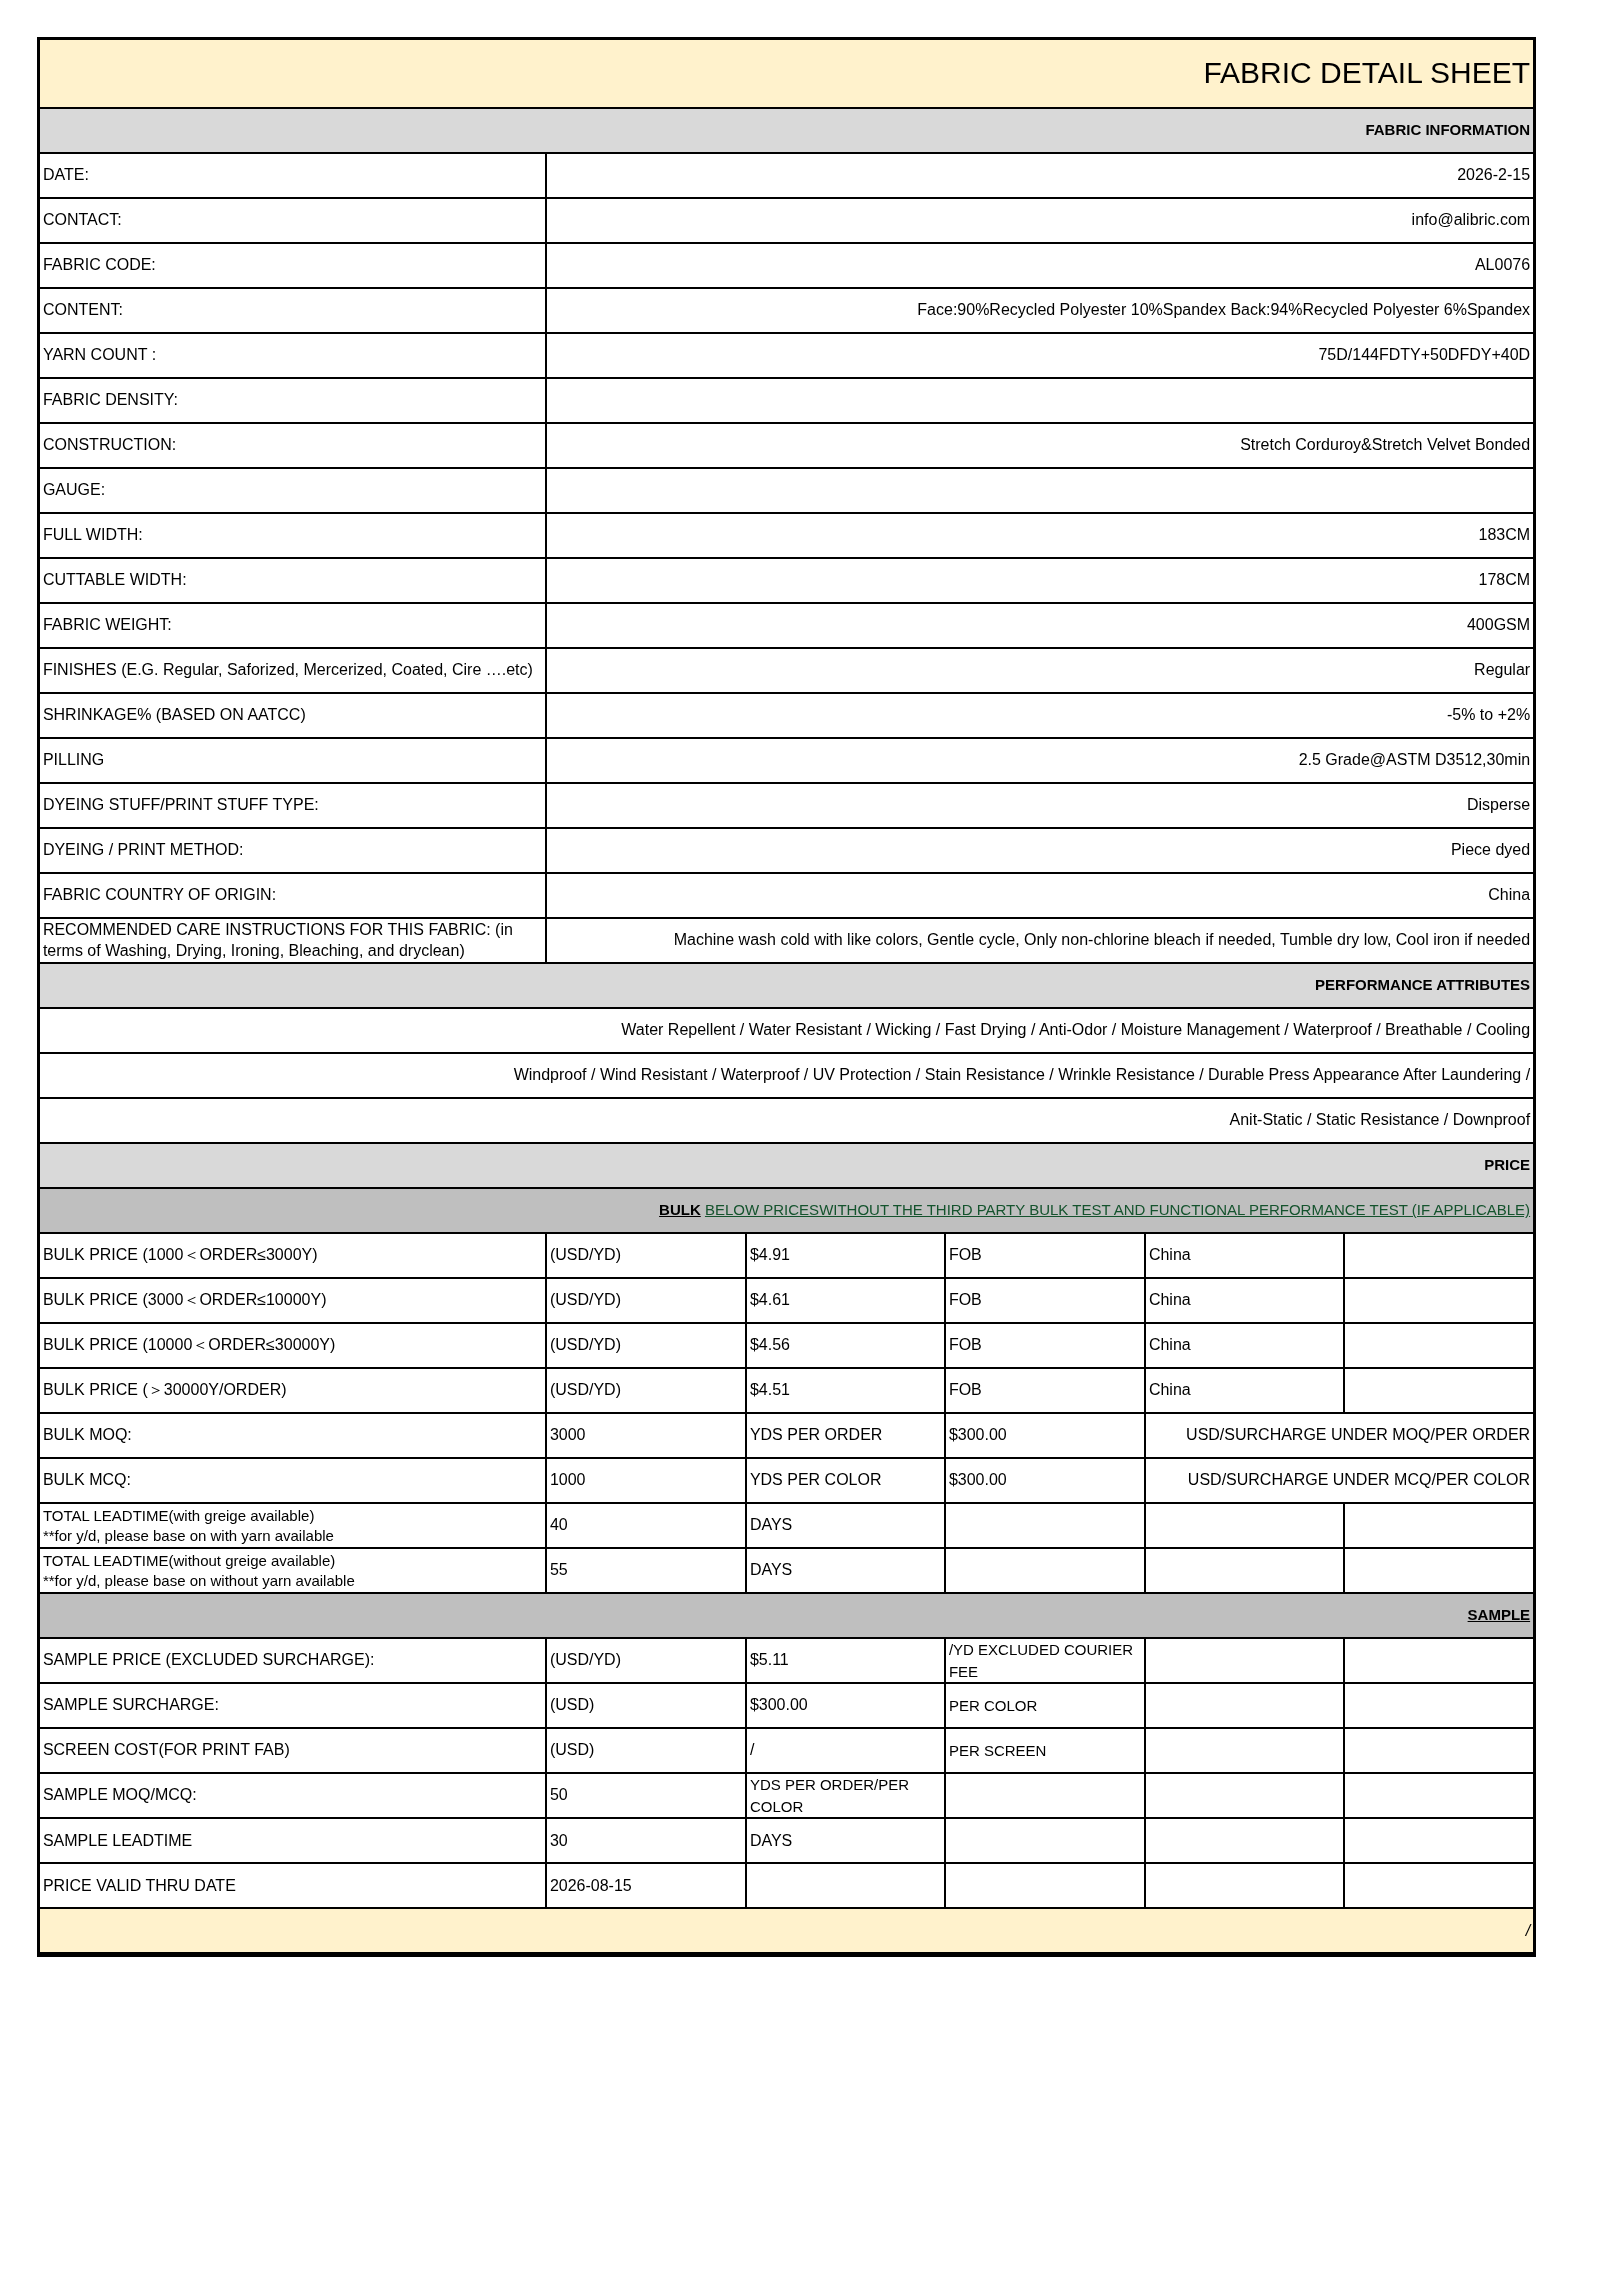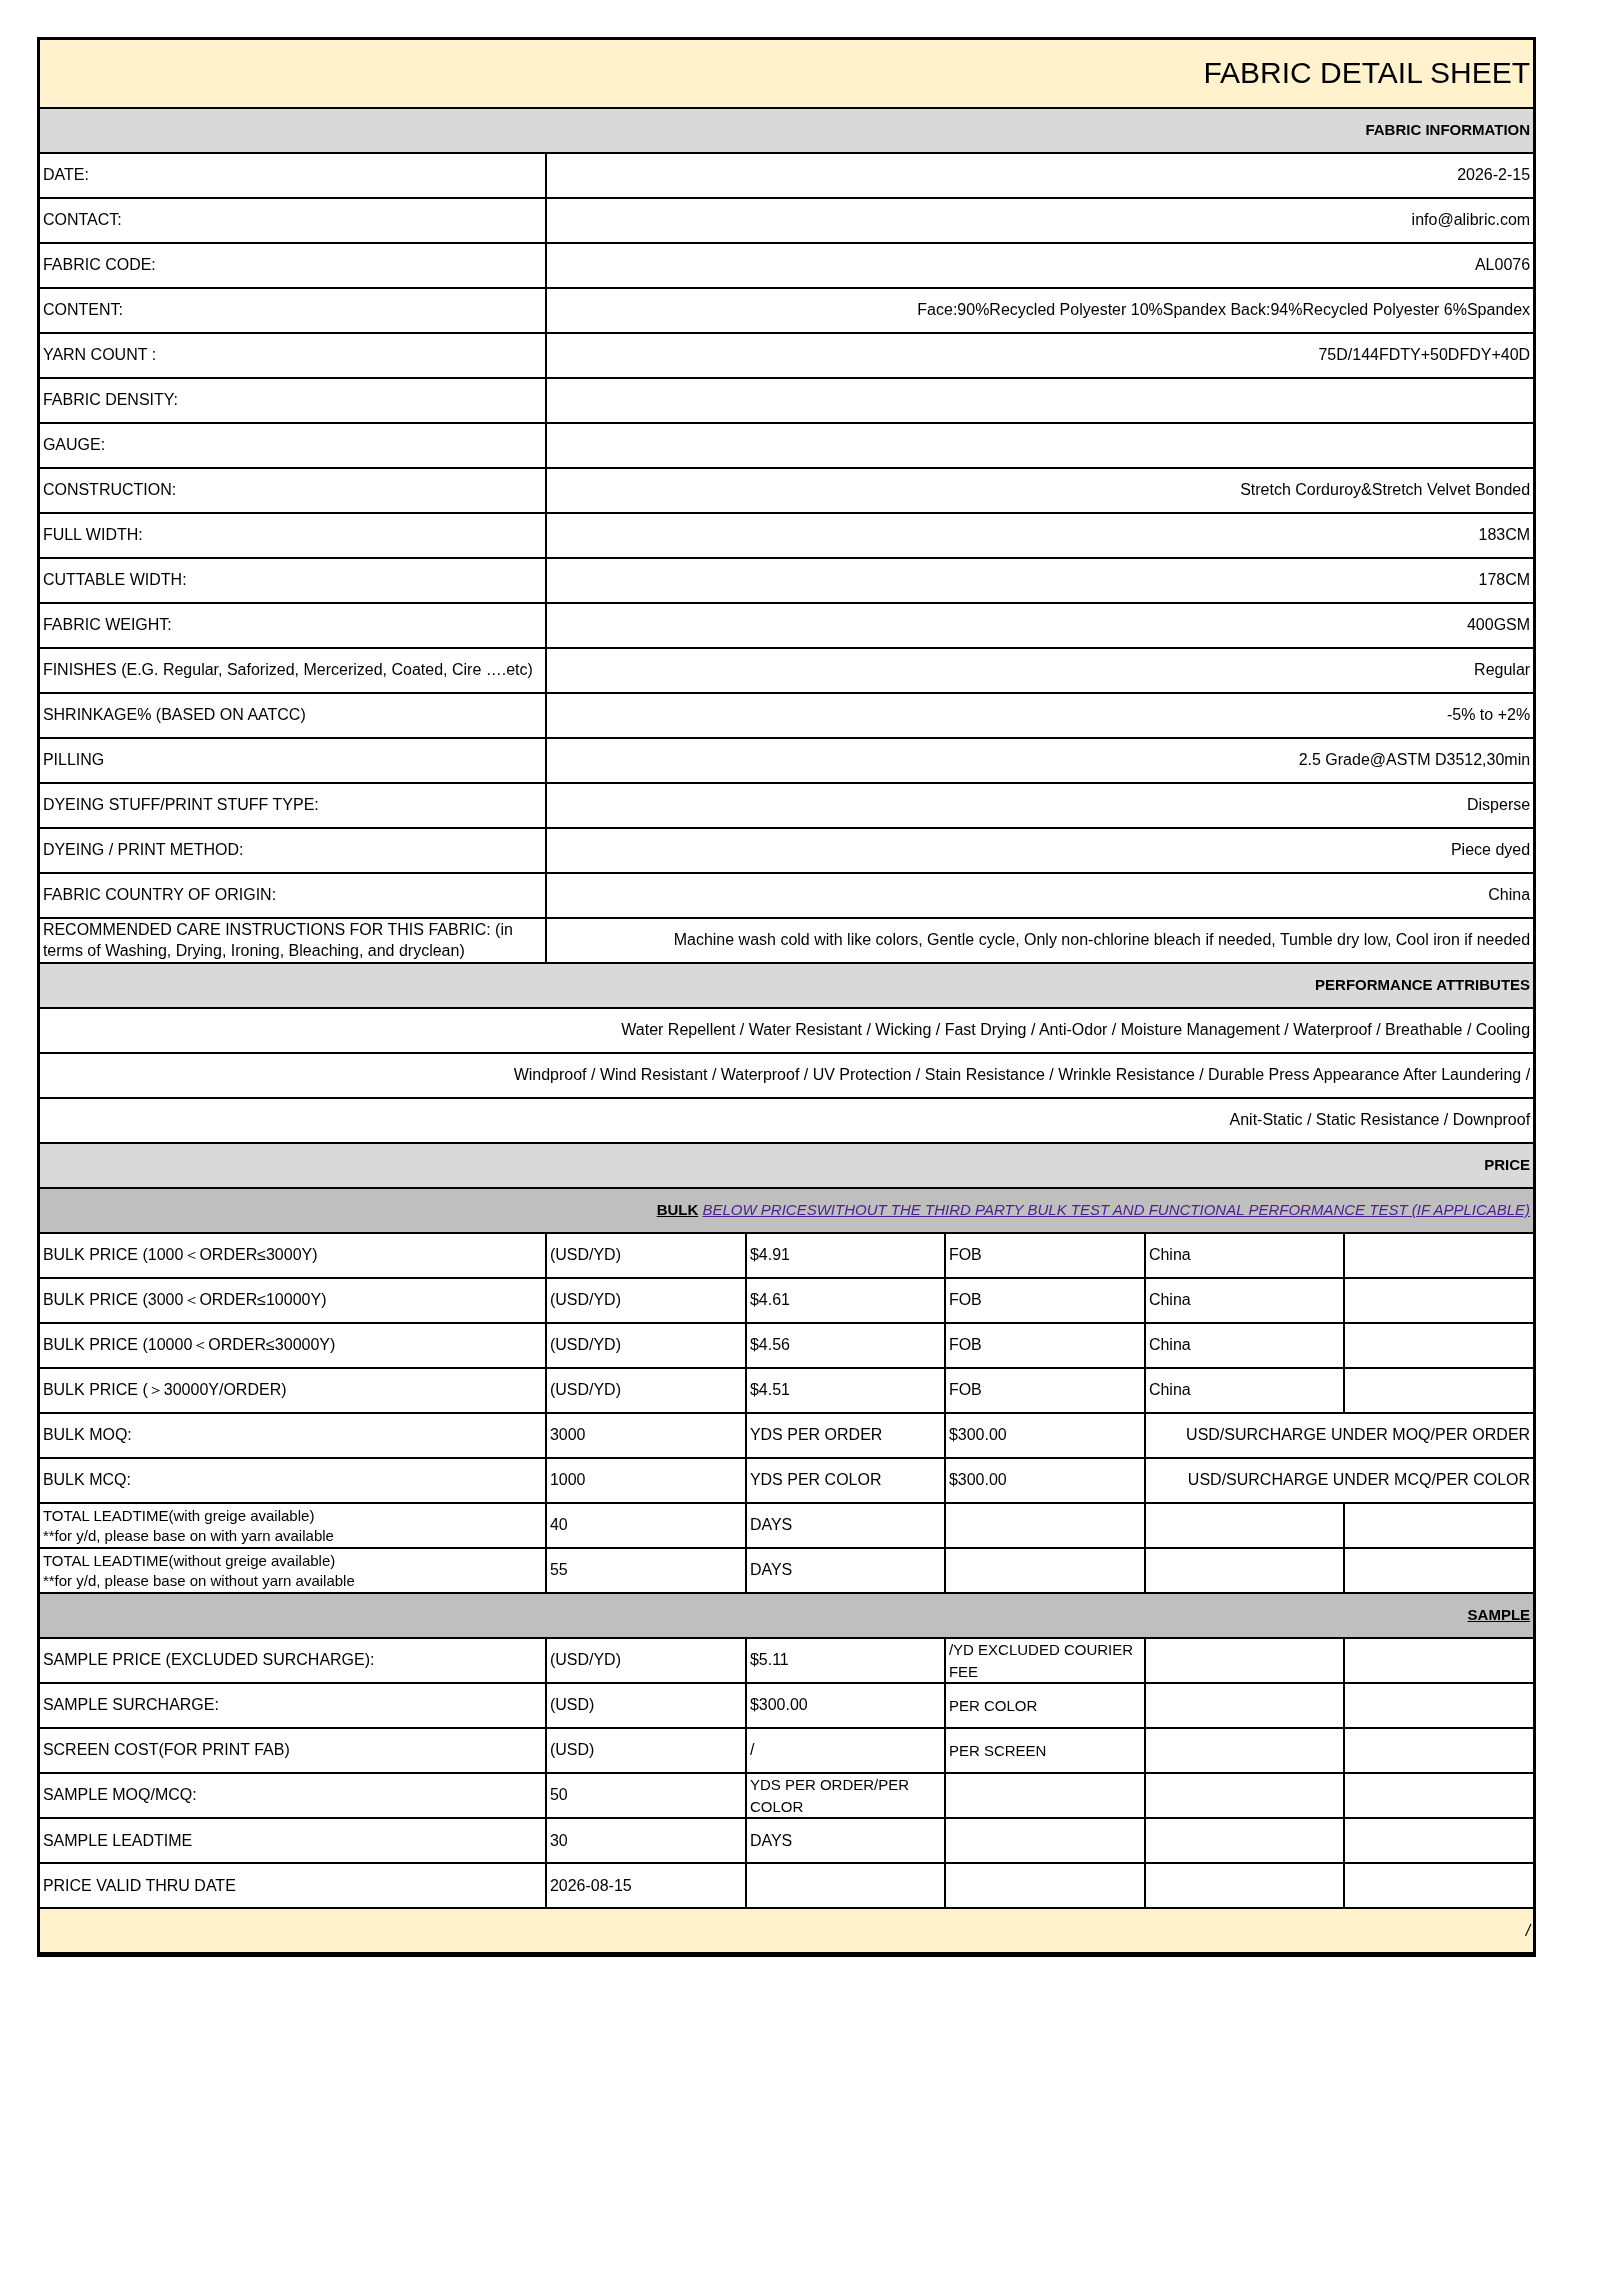--- a/index.html
+++ b/index.html
@@ -7,21 +7,21 @@
     .sheet { position: absolute; left: 37px; top: 37px; width: 1499px; border: 3.9px solid #000; box-sizing: border-box; }
     table { border-collapse: collapse; width: 100%; table-layout: fixed; }
     td { border: 2px solid #000; padding: 0 2.9px; font-size: 16px; line-height: 18.6px; vertical-align: middle; height: 43px; overflow: hidden; }
     tr.r td { height: 43px; }
     tr.title td { background: #FFF2CC; height: 67px; font-size: 30px; border-top: none; padding-left: 5.9px; }
     tr.sec td { background: #D9D9D9; font-weight: bold; font-size: 15px; }
     tr.sec2 td { background: #BFBFBF; font-weight: bold; font-size: 15px; }
     tr.footer td { background: #FFF2CC; font-style: italic; }
     .b { font-weight: normal; }
     .u { text-decoration: underline; }
-    .link { color: #4c1d95; font-style: italic; font-weight: normal; text-decoration: underline; }
+    .link { color: #14532d; font-weight: normal; text-decoration: underline; }
     .small { font-size: 15px; line-height: 21.6px; }
     td:first-child { border-left: none; }
     td:last-child { border-right: none; text-align: right; }
   </style>
 </head>
 <body>
 
 <div class="sheet">
 <table>
   <colgroup>
@@ -59,26 +59,26 @@
         </tr>
         <tr class="r">
           <td>YARN COUNT :</td>
           <td class="b" colspan="5">75D/144FDTY+50DFDY+40D</td>
         </tr>
         <tr class="r">
           <td>FABRIC DENSITY:</td>
           <td class="b" colspan="5"></td>
         </tr>
         <tr class="r">
+          <td>CONSTRUCTION:</td>
+          <td class="b" colspan="5">Stretch Corduroy&amp;Stretch Velvet Bonded</td>
+        </tr>
+        <tr class="r">
           <td>GAUGE:</td>
           <td class="b" colspan="5"></td>
-        </tr>
-        <tr class="r">
-          <td>CONSTRUCTION:</td>
-          <td class="b" colspan="5">Stretch Corduroy&amp;Stretch Velvet Bonded</td>
         </tr>
         <tr class="r">
           <td>FULL WIDTH:</td>
           <td class="b" colspan="5">183CM</td>
         </tr>
         <tr class="r">
           <td>CUTTABLE WIDTH:</td>
           <td class="b" colspan="5">178CM</td>
         </tr>
         <tr class="r">

